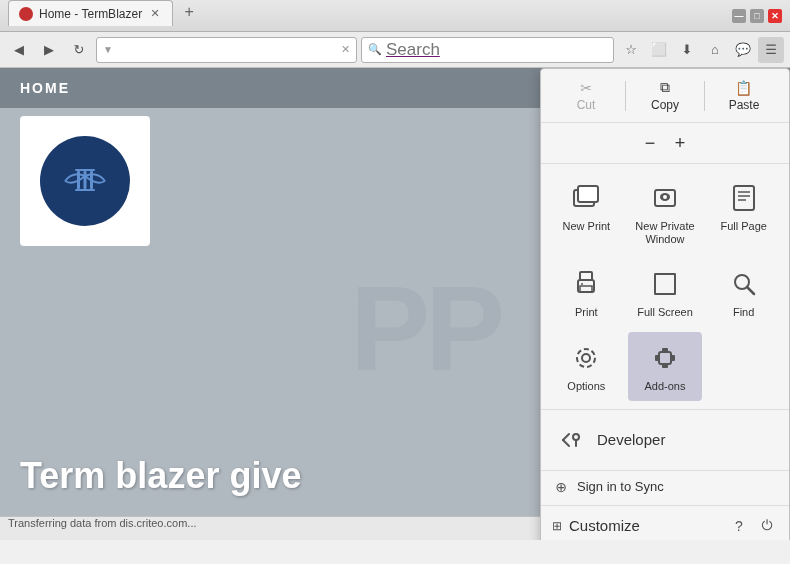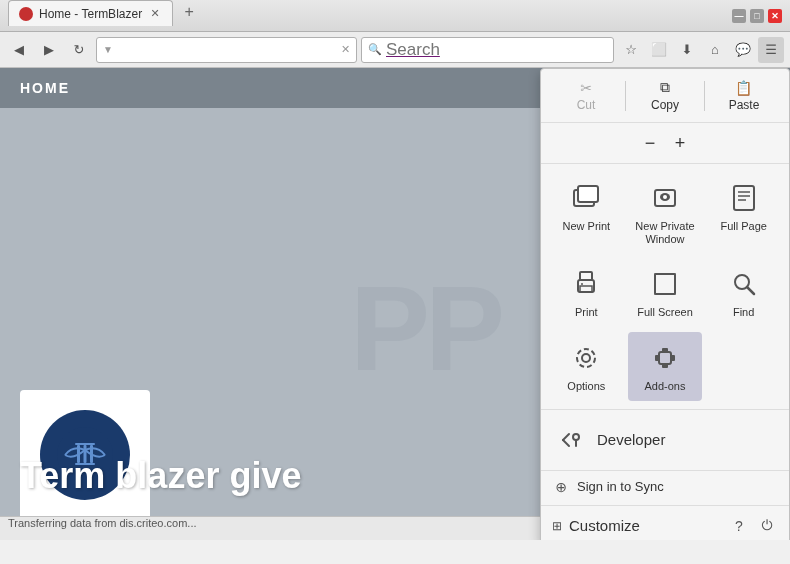--- a/index.html
+++ b/index.html
@@ -101,21 +101,21 @@
       display: flex; flex-direction: column;
     }
     .website-header {
       background: rgba(100,110,120,0.7);
       height: 40px;
       display: flex; align-items: center;
       padding: 0 20px;
       color: white; font-size: 14px; font-weight: bold; letter-spacing: 2px; text-align: right;
     }
     .website-body {
-      flex: 1; display: flex; align-items: flex-end;
+      flex: 1; display: flex; align-items: flex-start;
       padding: 20px;
       position: relative; overflow: hidden; margin-top: 8px;
     }
     .logo-box {
       background: white; width: 130px; height: 130px;
       display: flex; align-items: center; justify-content: center;
       border-radius: 4px; flex-shrink: 0;
       margin-top: -20px;
     }
     .logo-circle {

